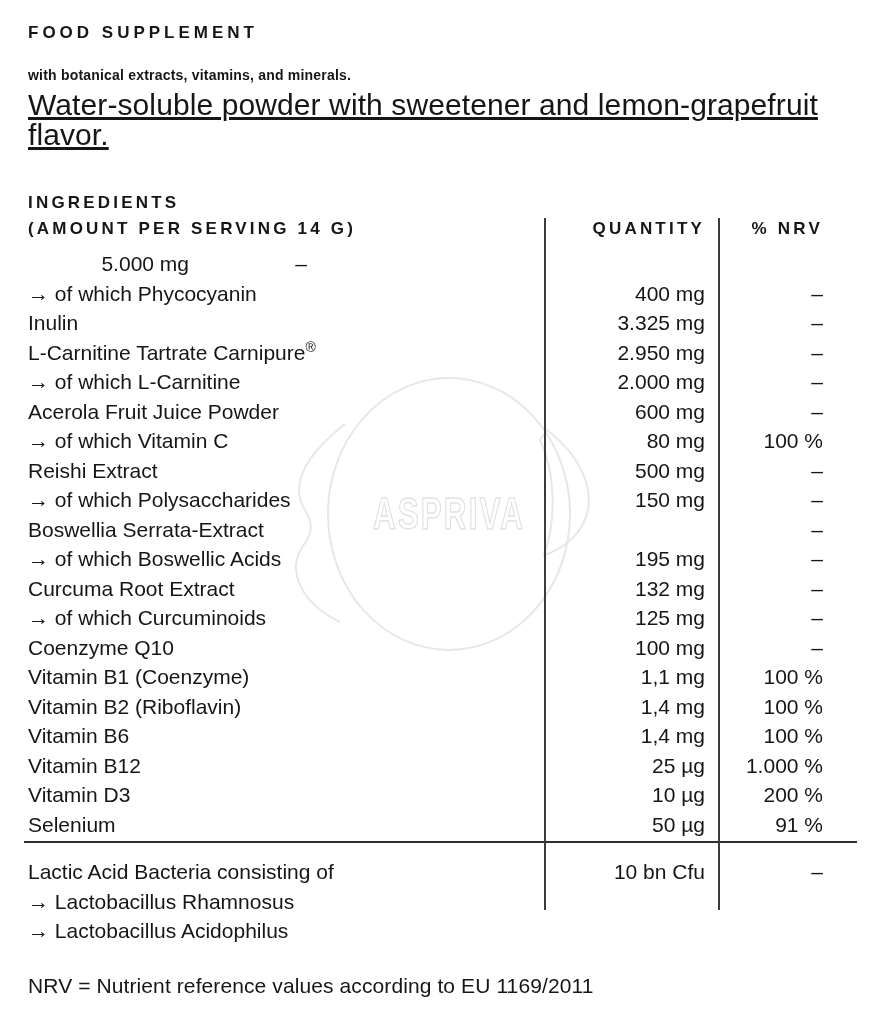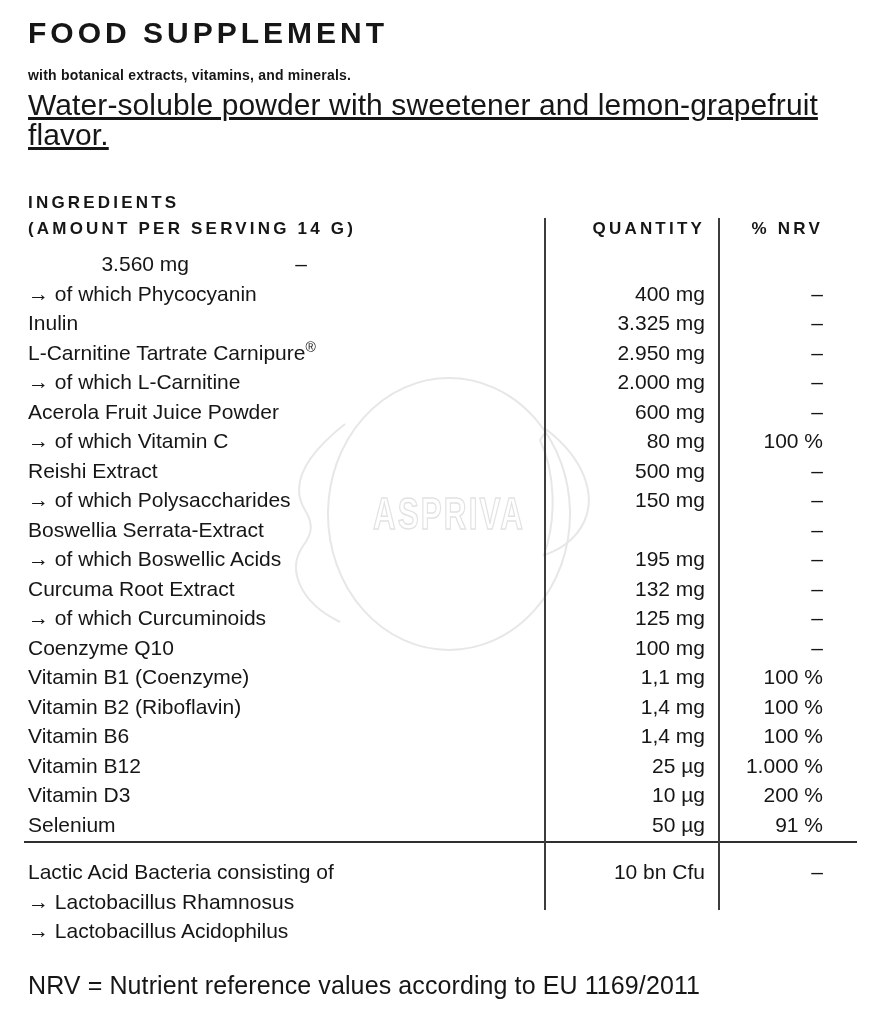--- a/index.html
+++ b/index.html
@@ -9,21 +9,21 @@
     width: 888px;
     height: 1019px;
     background: #ffffff;
     overflow: hidden;
     font-family: "Liberation Sans", sans-serif;
     color: #161616;
   }
   .content { position: relative; z-index: 1; padding: 18px 28px 0 28px; }
 
   .title {
-    font-size: 30px;
+    font-size: 17px;
     font-weight: 700;
     letter-spacing: 4px;
     line-height: 30px;
   }
   .sub-bold {
     margin-top: 12px;
     font-size: 14px;
     font-weight: 700;
     line-height: 30px;
     letter-spacing: 0.2px;
@@ -64,21 +64,21 @@
   .rule {
     width: 833px;
     height: 2px;
     background: #2f2f2f;
     margin: 2px 0 0 -4px;
   }
   #extra-rows { margin-top: 14px; }
 
   .footnotes {
     margin-top: 24px;
-    font-size: 25px;
+    font-size: 21px;
     line-height: 31px;
     letter-spacing: 0.1px;
   }
 
   .vline {
     position: absolute;
     top: 218px;
     height: 692px;
     width: 2px;
     background: #3c3c3c;
@@ -113,21 +113,21 @@
       <div class="th-left">
         <div>INGREDIENTS</div>
         <div>(AMOUNT PER SERVING 14 G)</div>
       </div>
       <div class="col-qty">QUANTITY</div>
       <div class="col-nrv">% NRV</div>
     </div>
 
     <div class="rows" id="rows">
         <div class="row">
-          <div class="cell col-qty">3.560 mg</div>
+          <div class="cell col-qty">5.000 mg</div>
           <div class="cell col-nrv">–</div>
         </div>
         <div class="row">
           <div class="cell name">→ of which Phycocyanin</div>
           <div class="cell col-qty">400 mg</div>
           <div class="cell col-nrv">–</div>
         </div>
         <div class="row">
           <div class="cell name">Inulin</div>
           <div class="cell col-qty">3.325 mg</div>

